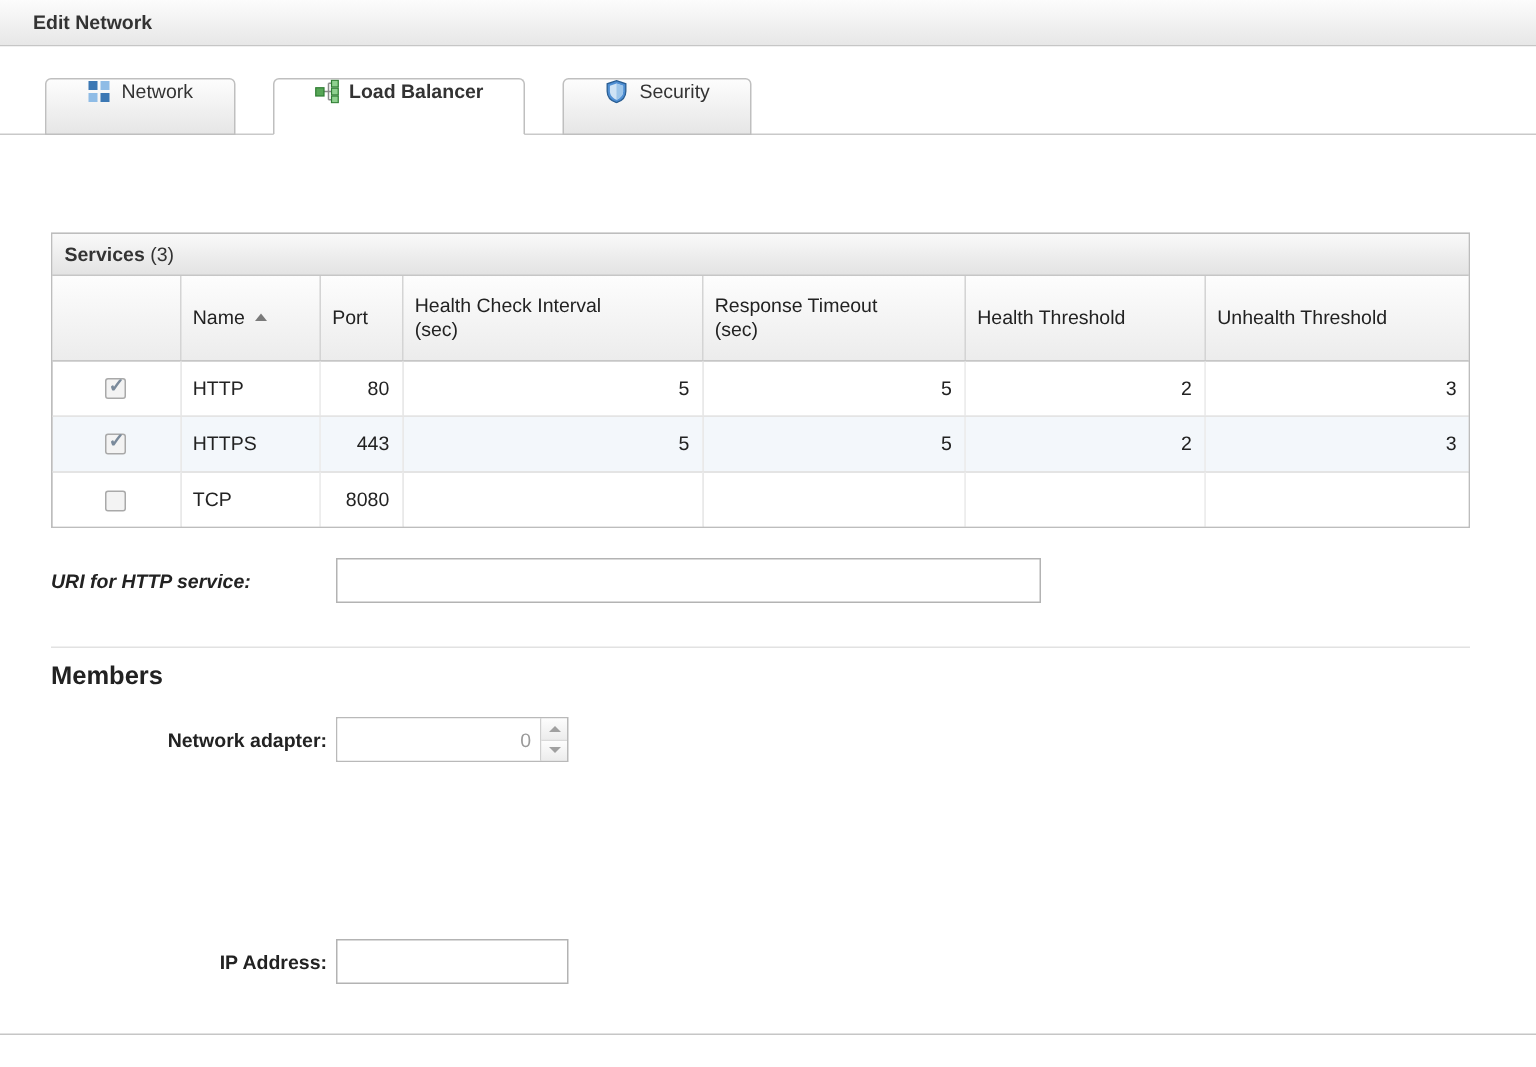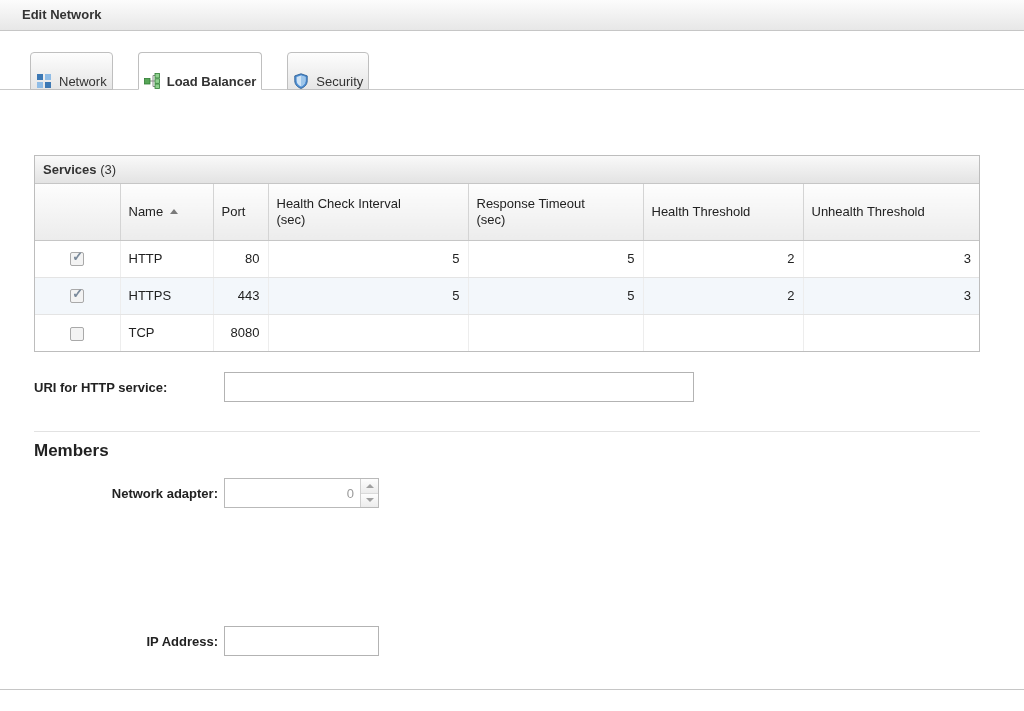--- a/index.html
+++ b/index.html
@@ -23,21 +23,21 @@
   .tabstrip {
     position:absolute; top:31px; left:0; right:0; height:59px;
     display:flex; align-items:flex-end; padding-left:30px; background:#fff;
   }
   .tabline {
     position:absolute; top:89px; left:0; right:0; height:0;
     border-top:1px solid #c9c9c9; z-index:1;
   }
   .tab {
     position:relative; z-index:2; height:38px; margin-right:25px;
-    display:flex; align-items:flex-end; gap:7px; padding:0 5px;
+    display:flex; align-items:flex-start; gap:7px; padding:0 27px;
     border:1px solid #bfbfbf; border-radius:4px 4px 0 0;
     background:linear-gradient(#fdfdfd,#e6e6e6);
     color:#333; cursor:default; white-space:nowrap;
   }
   .tab.active {
     background:#fff; border-bottom-color:#fff; font-weight:bold;
   }
   .tab svg { display:block; }
 
   
@@ -241,21 +241,21 @@
           <td class="num"></td>
           <td class="num"></td>
           <td class="num"></td>
           <td class="num"></td>
         </tr>
       </tbody>
     </table>
   </div>
 
   <div class="form-row" style="top:282px;">
-    <div class="flabel" style="text-align:left; padding-left:0;">URI for HTTP service:</div>
+    <div class="flabel" style="text-align:left; padding-left:0;font-style:italic;">URI for HTTP service:</div>
     <input type="text" class="text-input" style="width: 470px;" value="">
   </div>
 
   <div class="section" style="top:341px;">
     <div class="section-heading">Members</div>
   </div>
 
   <div class="form-row" style="top:388px;">
     <div class="flabel">Network adapter:</div>
     <div class="spinner">

